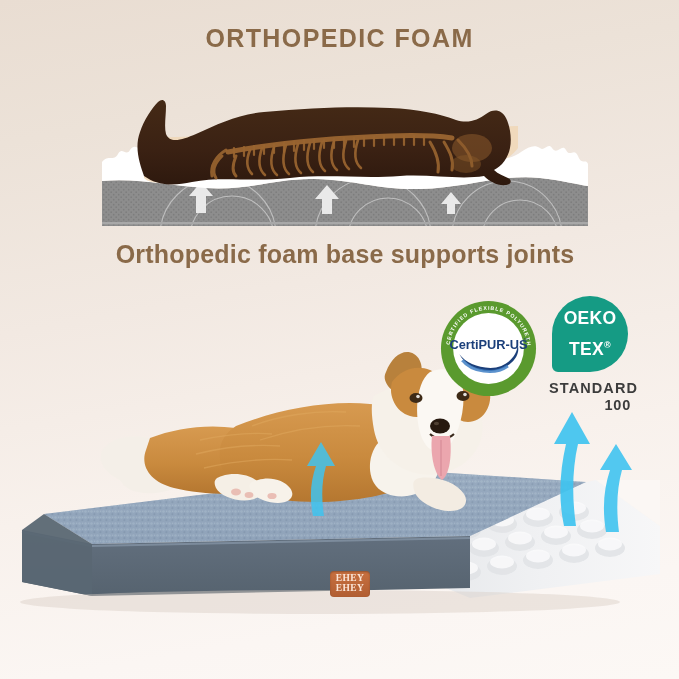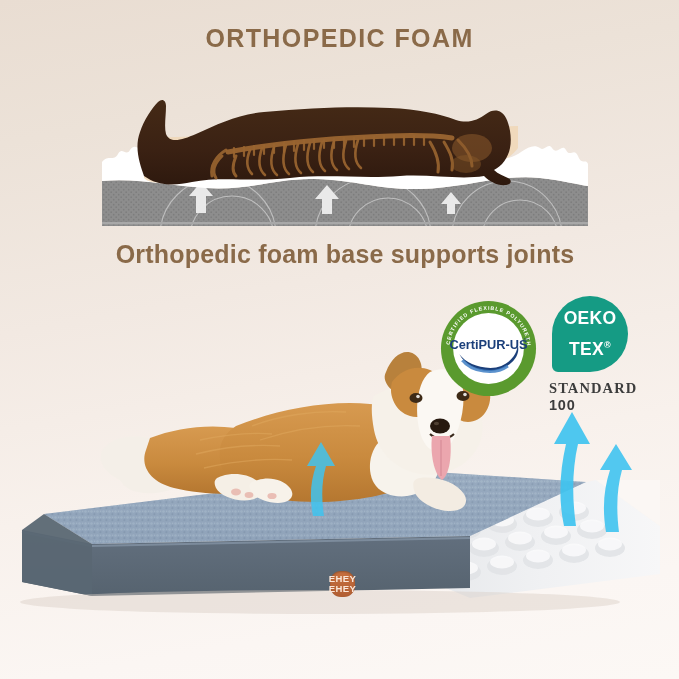--- a/index.html
+++ b/index.html
@@ -34,41 +34,42 @@
   
   .photo{position:absolute;left:0;top:330px;width:679px;height:290px;}
   .photo svg{display:block;width:100%;height:100%;}
 
   
   .badge-certipur{
     position:absolute;left:440px;top:300px;width:97px;height:97px;
   }
   .badge-certipur svg{display:block;width:100%;height:100%;}
 
-  .badge-oeko{position:absolute;left:549px;top:296px;width:82px;height:116px;text-align:left;}
+  .badge-oeko{position:absolute;left:549px;top:296px;width:82px;height:116px;text-align:right;}
   .oeko-drop{
     width:76px;height:76px;margin:0 auto;
     background:#159b84;
     border-radius:50% 50% 50% 6px;
     position:relative;
     display:flex;flex-direction:column;align-items:center;justify-content:center;
   }
   .oeko-l1{color:#fff;font-size:17.5px;font-weight:700;letter-spacing:.3px;line-height:1.02;}
   .oeko-l2{color:#fff;font-size:17.5px;font-weight:700;letter-spacing:.3px;line-height:1.05;margin-top:12px;}
   .oeko-l2 sup{font-size:9px;vertical-align:super;}
-  .oeko-std{margin-top:7px;color:#3c3c3c;font-size:14.5px;font-weight:600;letter-spacing:1.1px;line-height:1.25;font-family:Liberation Serif, serif;}
+  .oeko-std{margin-top:7px;color:#3c3c3c;font-size:14.5px;font-weight:600;letter-spacing:1.1px;line-height:1.25;}
   .oeko-num{color:#3c3c3c;font-size:14.5px;font-weight:700;letter-spacing:.8px;}
 
   
   .brandtag{
-    position:absolute;left:330px;top:571px;width:25px;height:26px;
+    position:absolute;left:330px;top:571px;width:40px;height:26px;
     background:linear-gradient(180deg,#c8703f,#b15e32);
-    border-radius:11px;
+    border-radius:4px;
     display:flex;flex-direction:column;align-items:center;justify-content:center;
     box-shadow:0 1px 2px rgba(0,0,0,.28) inset;
+    font-family:Liberation Serif, serif;
   }
   .brandtag span{
     color:#fbe6d8;font-size:9.5px;font-weight:700;line-height:1.05;letter-spacing:.4px;
   }
 
   
   .arrows{position:absolute;left:540px;top:386px;width:130px;height:150px;}
   .arrows svg{display:block;width:100%;height:100%;}
 </style>
 </head>

